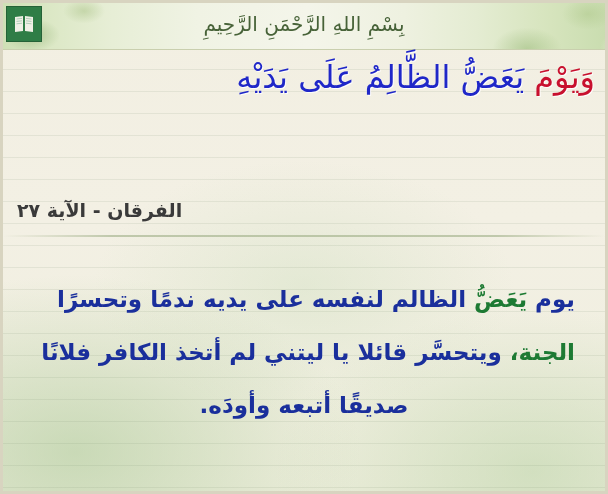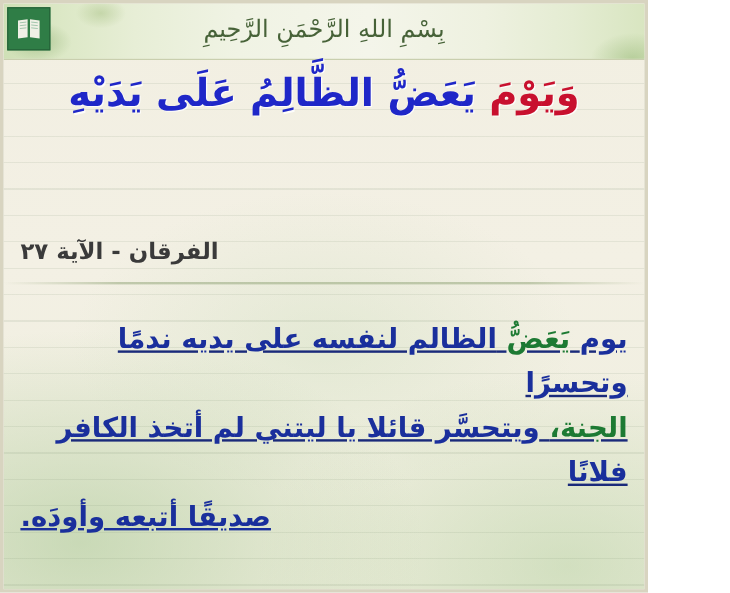--- a/index.html
+++ b/index.html
@@ -8,21 +8,21 @@
   }
   body {
     width: 608px;
     height: 494px;
     overflow: hidden;
     font-family: "DejaVu Sans", sans-serif;
   }
 
   #card {
     position: relative;
-    width: 540px;
+    width: 608px;
     height: 494px;
     box-sizing: border-box;
     background:
       radial-gradient(ellipse 420px 260px at 12% 92%, rgba(170,200,150,0.55) 0%, rgba(170,200,150,0) 68%),
       radial-gradient(ellipse 380px 240px at 88% 96%, rgba(175,205,155,0.45) 0%, rgba(175,205,155,0) 68%),
       radial-gradient(ellipse 300px 180px at 50% 58%, rgba(200,220,185,0.35) 0%, rgba(200,220,185,0) 70%),
       linear-gradient(180deg, #f2efe2 0%, #f3f0e4 45%, #eeeedd 100%);
     border: 3px solid #d8d4c0;
     overflow: hidden;
   }
@@ -97,25 +97,25 @@
     align-items: center;
     justify-content: center;
   }
   #logo svg { display: block; }
 
   
   #ayah {
     position: absolute;
     left: 10px; right: 10px;
     top: 52px;
-    text-align: center;
+    text-align: right;
     direction: rtl;
     color: #1f27c8;
     font-family: "DejaVu Sans", sans-serif;
-    font-weight: bold;
+    font-weight: normal;
     font-size: 32px;
     line-height: 44px;
     text-shadow: 1px 1px 0 rgba(255,255,255,0.85);
   }
   #ayah .red { color: #c8102e; }
   #ayah .line { white-space: nowrap; }
 
   #ayah-ref {
     position: absolute;
     left: 14px;
@@ -144,24 +144,24 @@
     direction: rtl;
     text-align: right;
     font-family: "DejaVu Sans", sans-serif;
     font-size: 23px;
     line-height: 37px;
     color: #1a2a7a;
     font-weight: bold;
   }
   #tafsir .blue { color: #1a2f9c; }
   #tafsir .green { color: #1d7a33; }
-  #tafsir p { margin: 0; text-decoration: underline; }
+  #tafsir p { margin: 16px; }
 
   .centered-last {
-    text-align: left;
+    text-align: center;
   }
 </style>
 </head>
 <body>
 
 <div id="card">
 
   <div id="paper-lines"></div>
 
   <div id="top-band">

